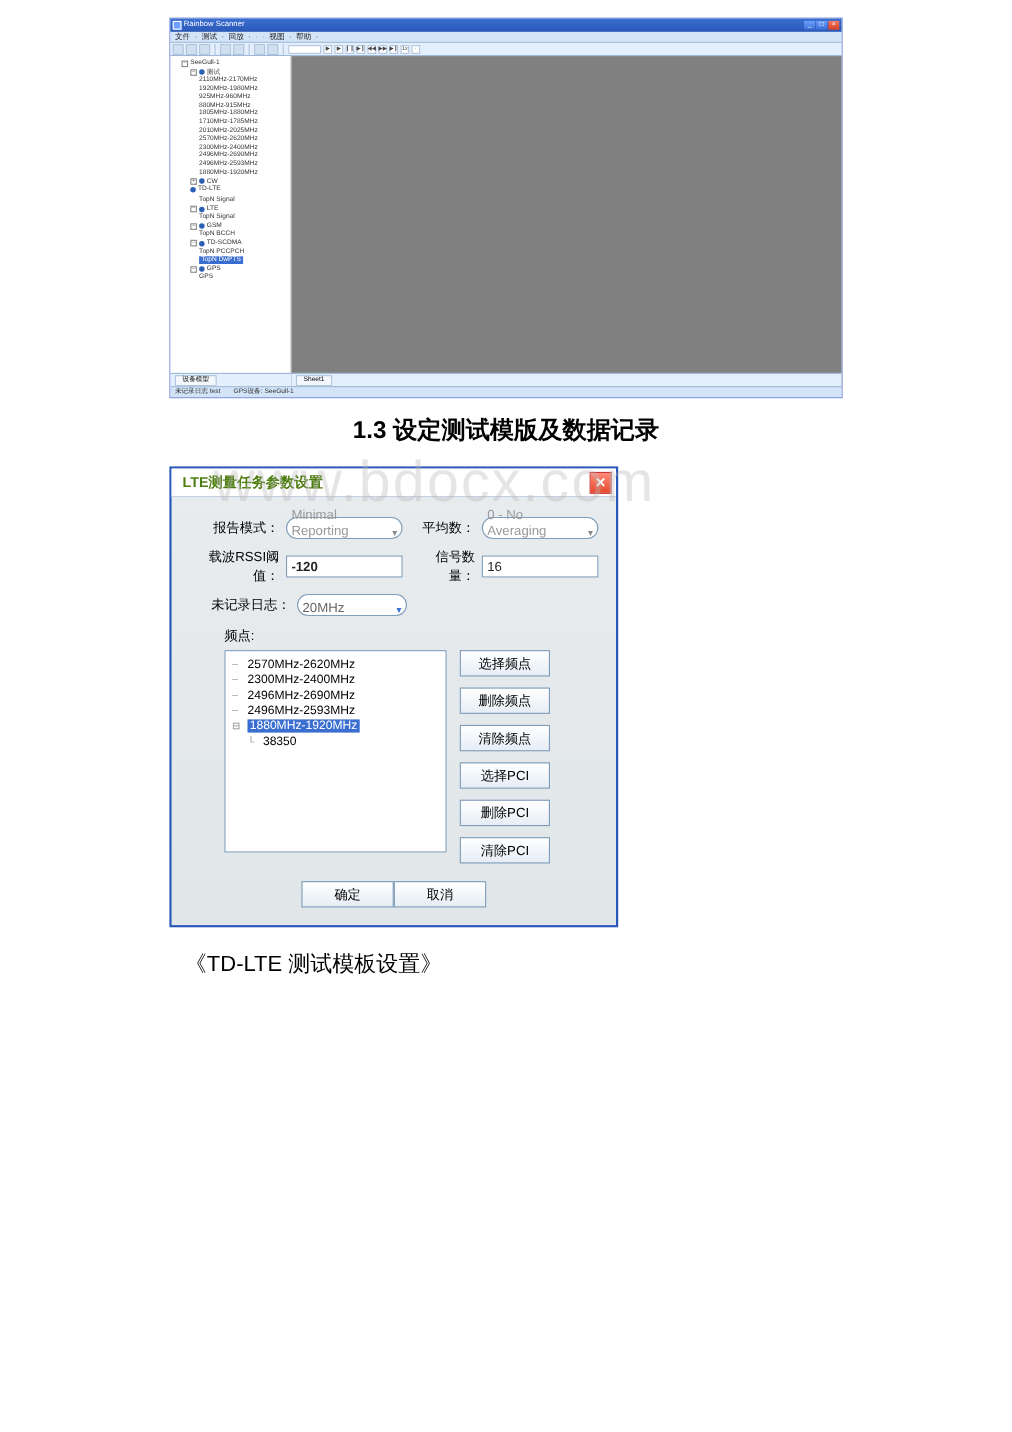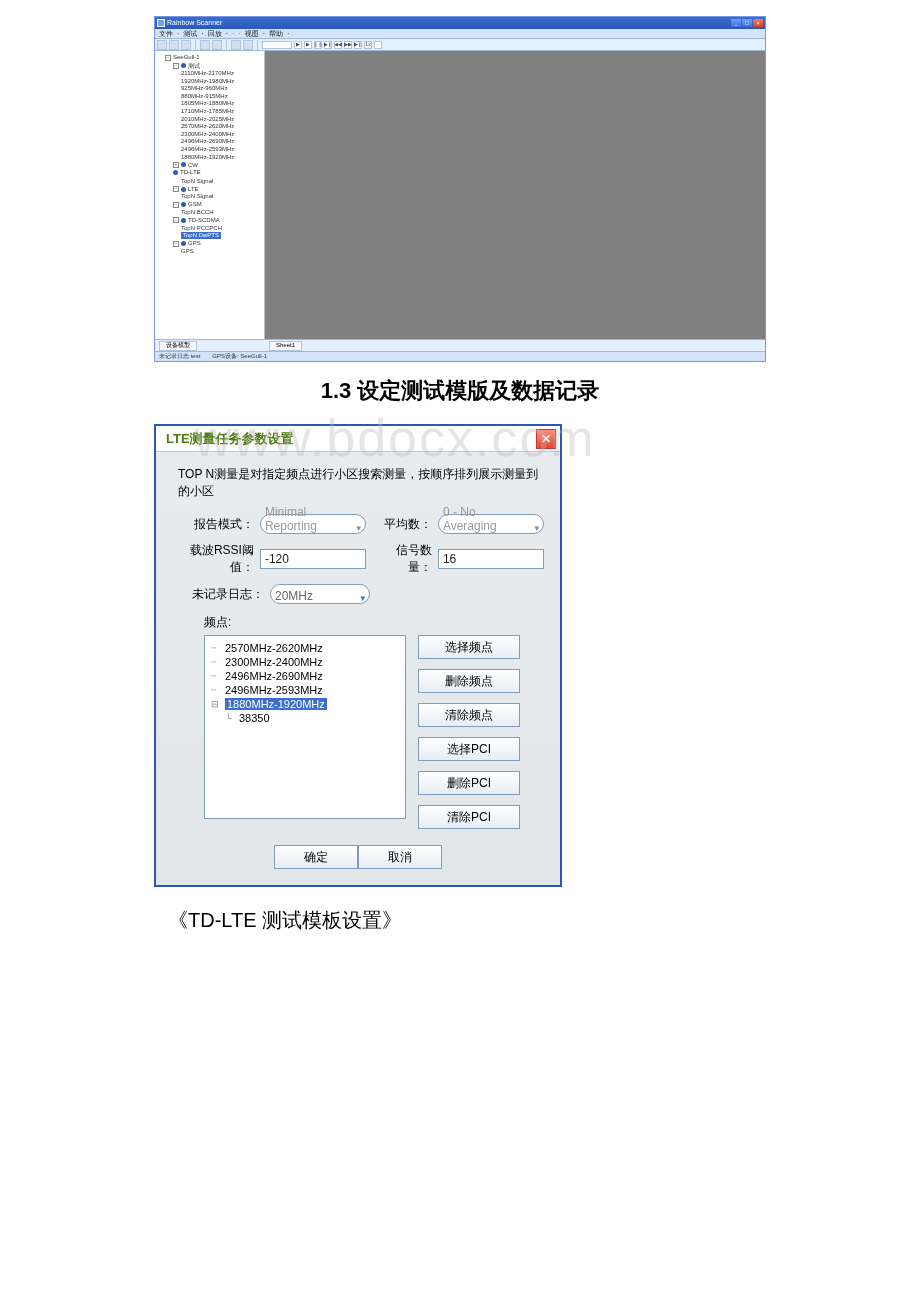--- a/index.html
+++ b/index.html
@@ -118,21 +118,21 @@
   .textin { color:#222; display:flex; align-items:center;}
   .gap { width:18px; }
   .freq-label { margin:10px 0 4px 32px; font-size:12px; }
   .freq-row { display:flex; gap:12px; }
   .freq-list { width:202px; height:184px; border:1px solid #7f9db9; background:#fff; margin-left:32px; padding:4px 6px; font-size:11px; }
   .freq-list .line { display:flex; align-items:center; margin:2px 0; gap:4px;}
   .freq-list .tick { width:10px; color:#888; font-size:9px; }
   .freq-list .sel { background:#3a6ed0; color:#fff; padding:0 2px; display:inline-block;}
   .btn-col { display:flex; flex-direction:column; gap:10px; padding-top:0; }
   .xpbtn {
-    width:102px; height:24px; border:1px solid #7f9db9; background:linear-gradient(#fff,#e6edf5);
+    width:82px; height:24px; border:1px solid #7f9db9; background:linear-gradient(#fff,#e6edf5);
     font-size:12px; display:flex; align-items:center; justify-content:center;
   }
   .dlg-actions { display:flex; justify-content:center; margin-top:16px; }
   .dlg-actions .xpbtn { width:84px; }
 
 </style>
 </head>
 <body>
 
 <div class="page">
@@ -329,39 +329,38 @@
   <div class="h-section">1.3 设定测试模版及数据记录</div>
 
   <div class="dialog-wrap">
     <div class="watermark">www.bdocx.com</div>
     <div class="dialog">
       <div class="dlg-title">
         <span class="dlg-title-text">LTE测量任务参数设置</span>
         <span class="dlg-close">✕</span>
       </div>
       <div class="dlg-body">
-        <div class="dlg-desc">TOP N测量是对指定频点进行小区搜索测量，按顺序排列展示测量到的小区</div>
 
         <div class="form-row">
           <span class="form-label">报告模式：</span>
           <span class="combo disabled" style="width:118px;">
             <span>Minimal Reporting</span>
               <span class="chev">▾</span>
           </span>
           <span class="gap"></span>
           <span class="form-label" style="width:56px;">平均数：</span>
           <span class="combo disabled" style="width:118px;">
             <span>0 - No Averaging</span>
               <span class="chev">▾</span>
           </span>
         </div>
 
         <div class="form-row">
           <span class="form-label">载波RSSI阈值：</span>
-          <span class="textin" style="width:118px;">-120</span>
+          <span class="textin" style="width:118px;font-weight:bold;">-120</span>
           <span class="gap"></span>
           <span class="form-label" style="width:56px;">信号数量：</span>
           <span class="textin" style="width:118px;">16</span>
         </div>
 
         <div class="form-row">
           <span class="form-label">未记录日志：</span>
           <span class="combo enabled" style="width:100px;">
             <span>20MHz</span>
               <span class="chev">▾</span>

